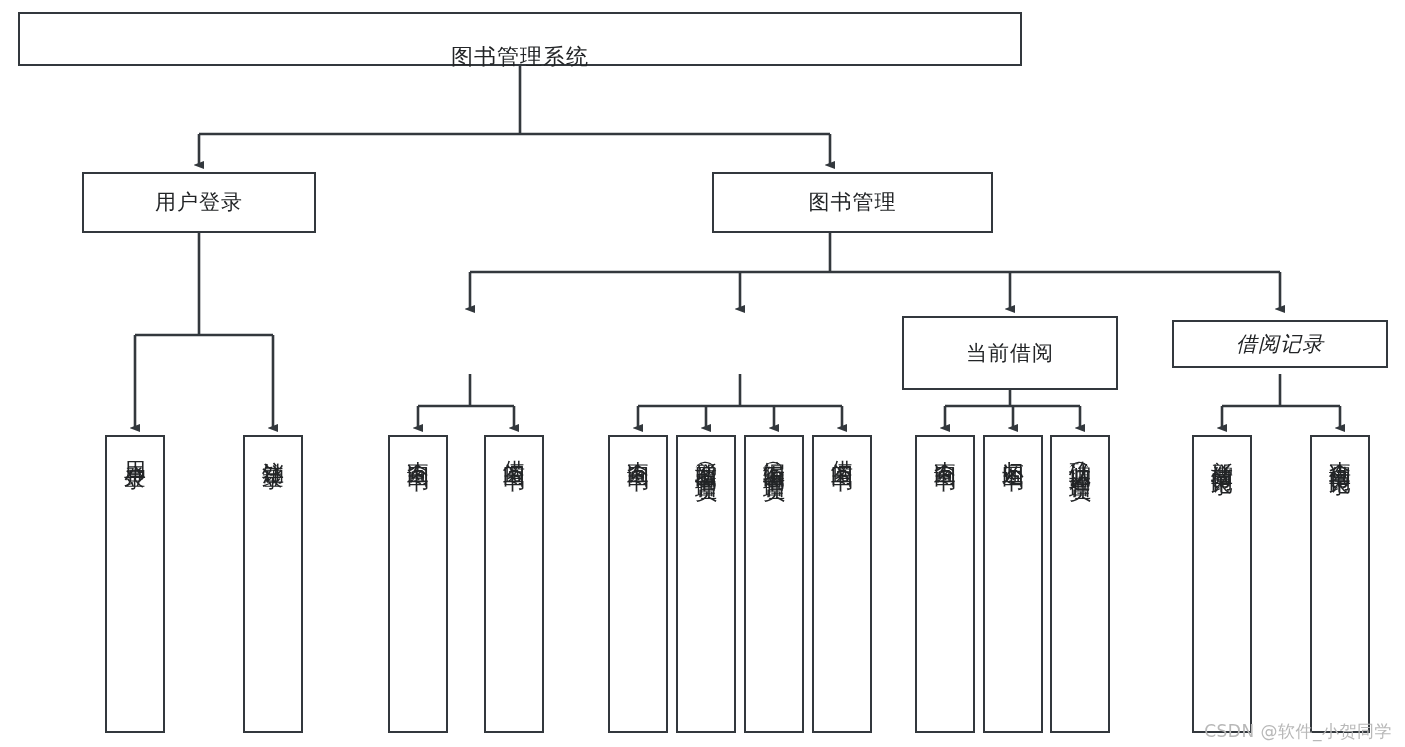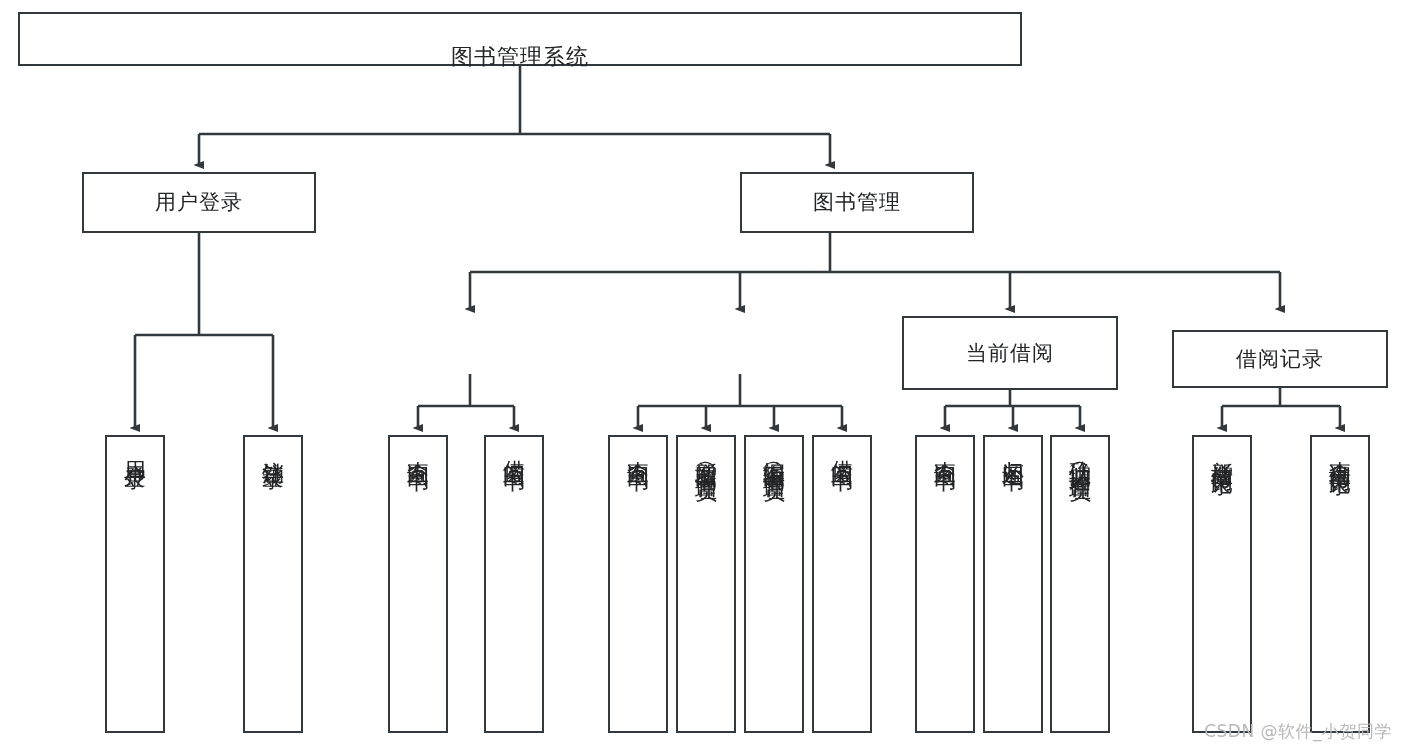--- a/index.html
+++ b/index.html
@@ -135,28 +135,28 @@
     </g>
   </svg>
 
   <div class="node root horiz" style="left: 18px; top: 12px; width: 1004px; height: 54px;">
     <span class="node-label">图书管理系统</span>
   </div>
 
   <div class="node horiz" style="left: 82px; top: 172px; width: 234px; height: 61px;">
     <span class="node-label">用户登录</span>
   </div>
-  <div class="node horiz" style="left: 740px; top: 172px; width: 234px; height: 61px;">
+  <div class="node horiz" style="left: 712px; top: 172px; width: 281px; height: 61px;">
     <span class="node-label">图书管理</span>
   </div>
 
   <div class="node horiz" style="left: 902px; top: 316px; width: 216px; height: 74px;">
     <span class="node-label">当前借阅</span>
   </div>
-  <div class="node horiz" style="left: 1172px; top: 330px; width: 216px; height: 58px;">
+  <div class="node horiz" style="left: 1172px; top: 320px; width: 216px; height: 48px; font-style: italic;">
     <span class="node-label">借阅记录</span>
   </div>
 
   <div class="node vert" style="left: 105px; top: 435px; width: 60px; height: 298px;">
     <span class="node-label">用户登录</span>
   </div>
   <div class="node vert" style="left: 243px; top: 435px; width: 60px; height: 298px;">
     <span class="node-label">注销登录</span>
   </div>
   <div class="node vert" style="left: 388px; top: 435px; width: 60px; height: 298px;">

